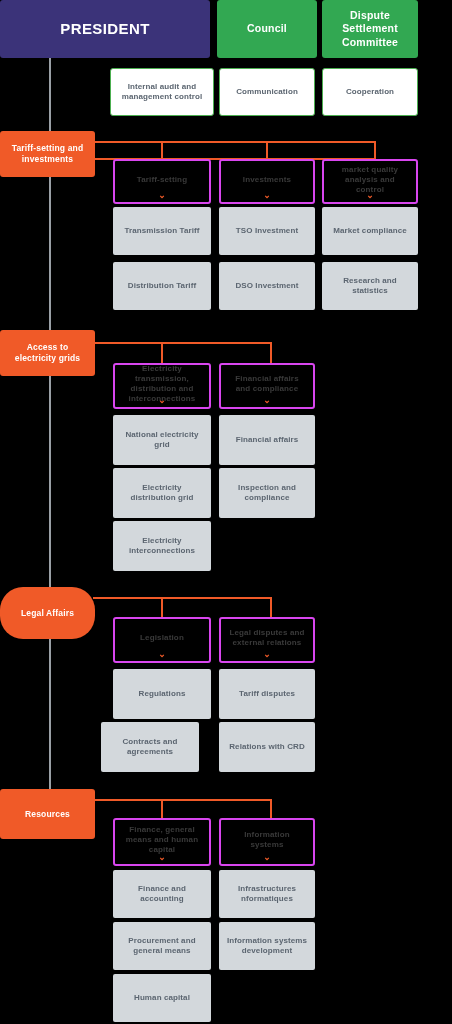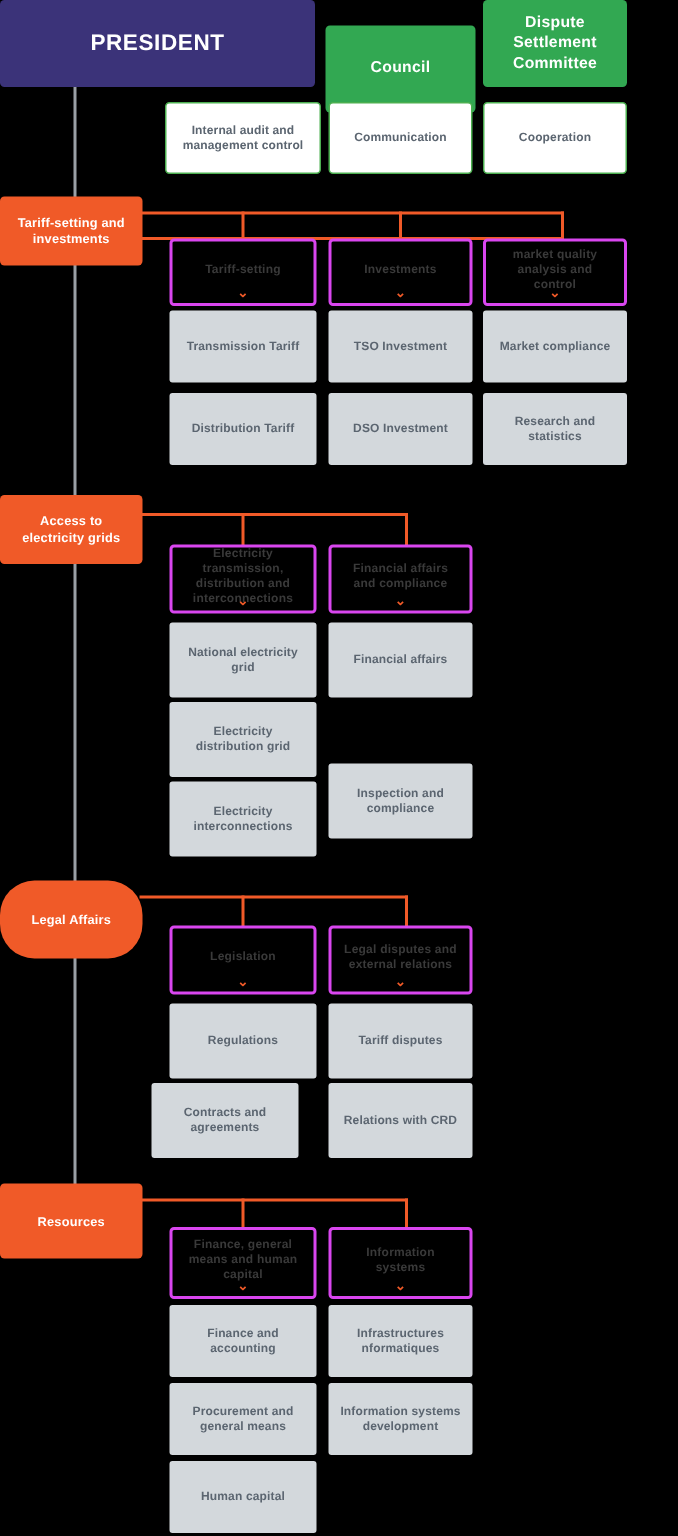--- a/index.html
+++ b/index.html
@@ -110,21 +110,21 @@
   .hline { position: absolute; background: #f05a28; height: 2px; }
   .vline { position: absolute; background: #f05a28; width: 2px; }
 </style>
 </head>
 <body>
 
 <div id="chart">
 
   <div class="box president" style="left:0px; top:0px; width:210px; height:58px;">PRESIDENT</div>
 
-  <div class="box greenhead" style="left:217px; top:0px; width:100px; height:58px;margin-top:17px;">Council</div>
+  <div class="box greenhead" style="left:217px; top:0px; width:100px; height:58px;">Council</div>
 
   <div class="box greenhead" style="left:322px; top:0px; width:96px; height:58px;">Dispute Settlement Committee</div>
 
   <div class="box whitebox" style="left:110px; top:68px; width:104px; height:48px;">Internal audit and management control</div>
 
   <div class="box whitebox" style="left:219px; top:68px; width:96px; height:48px;">Communication</div>
 
   <div class="box whitebox" style="left:322px; top:68px; width:96px; height:48px;">Cooperation</div>
 
   <div class="spine" style="left:49px; top:58px; height:760px;"></div>
@@ -172,21 +172,21 @@
   <div class="box unit" style="left:219px; top:363px; width:96px; height:46px;">
     <span>Financial affairs and compliance</span>
     <span class="caret">⌄</span>
   </div>
 
   <div class="box leaf" style="left:113px; top:415px; width:98px; height:50px;">National electricity grid</div>
   <div class="box leaf" style="left:113px; top:468px; width:98px; height:50px;">Electricity distribution grid</div>
   <div class="box leaf" style="left:113px; top:521px; width:98px; height:50px;">Electricity interconnections</div>
 
   <div class="box leaf" style="left:219px; top:415px; width:96px; height:50px;">Financial affairs</div>
-  <div class="box leaf" style="left:219px; top:468px; width:96px; height:50px;margin-top:41px;">Inspection and compliance</div>
+  <div class="box leaf" style="left:219px; top:468px; width:96px; height:50px;">Inspection and compliance</div>
 
   <div class="box division" style="left:0px; top:587px; width:95px; height:52px;border-radius:23px;">Legal Affairs</div>
 
   <div class="hline" style="left:93px; top:597px; width:179px;"></div>
   <div class="vline" style="left:270px; top:597px; height:22px;"></div>
   <div class="vline" style="left:161px; top:597px; height:22px;"></div>
 
   <div class="box unit" style="left:113px; top:617px; width:98px; height:46px;">
     <span>Legislation</span>
     <span class="caret">⌄</span>

